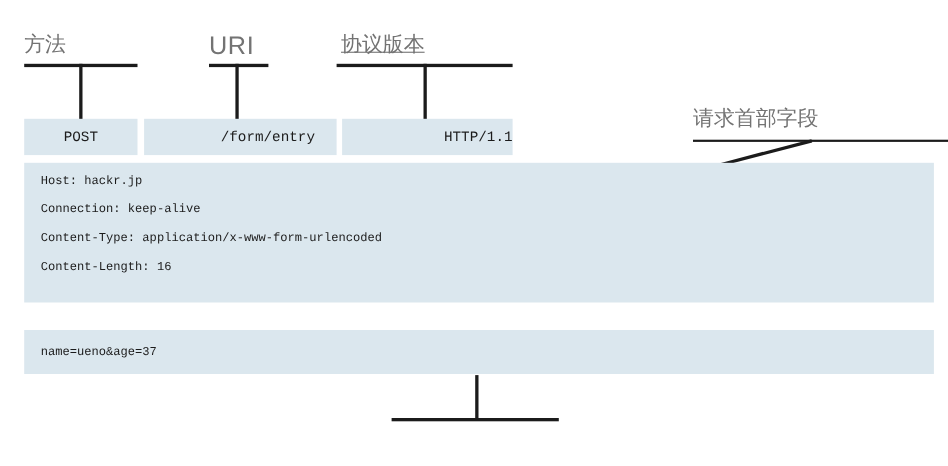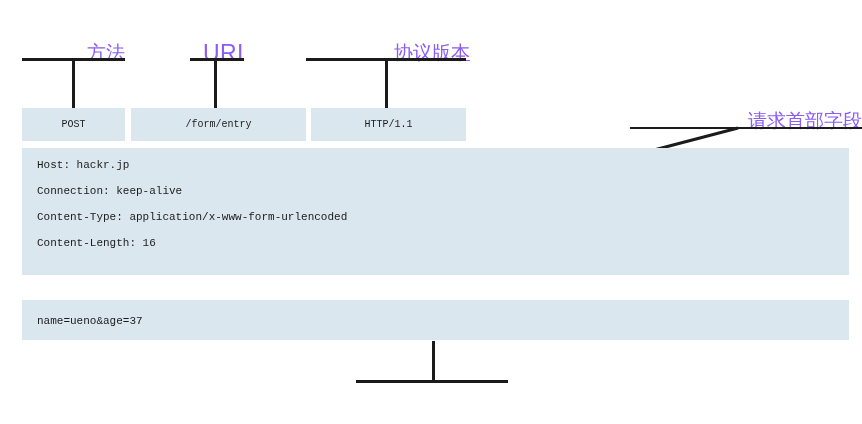--- a/index.html
+++ b/index.html
@@ -32,37 +32,36 @@
     font-family: "Liberation Mono", "DejaVu Sans Mono", monospace;
     font-size: 11px;
     line-height: 26px;
     color: #1b1b1b;
     white-space: pre;
     letter-spacing: 0px;
   }
   .mono-center {
     position: absolute;
     font-family: "Liberation Mono", "DejaVu Sans Mono", monospace;
-    font-size: 10px;
+    font-size: 13px;
     color: #1b1b1b;
     white-space: pre;
     text-align: center;
     line-height: 32px;
   }
 
   
   .anno {
     position: absolute;
     font-family: "Liberation Sans", "DejaVu Sans", sans-serif;
     font-size: 19px;
-    color: #8b5cf6;
+    color: #737373;
     white-space: nowrap;
-    text-align: right;
+    text-align: left;
     line-height: 22px;
-    margin-top: 12px;
   }
   .anno-latin {
     font-size: 23px;
     letter-spacing: 0.5px;
   }
 
   
   .hrule {
     position: absolute;
     background: #1b1b1b;
@@ -97,24 +96,24 @@
   <div class="vrule" style="left:214px; top:58px; height:52px;"></div>
 
   <div class="anno" style="left:310px; top:30px; width:160px;text-decoration:underline;">协议版本</div>
   <div class="hrule" style="left:306px; top:58px; width:160px;"></div>
   <div class="vrule" style="left:385px; top:58px; height:52px;"></div>
 
   <div class="block" style="left:22px; top:108px; width:103px; height:33px;"></div>
   <div class="mono-center" style="left:22px; top:109px; width:103px;">POST</div>
 
   <div class="block" style="left:131px; top:108px; width:175px; height:33px;"></div>
-  <div class="mono-center" style="left:131px; top:109px; width:175px;">/form/entry</div>
+  <div class="mono-center" style="left:131px; top:109px; width:175px;padding-left:25px;">/form/entry</div>
 
   <div class="block" style="left:311px; top:108px; width:155px; height:33px;"></div>
-  <div class="mono-center" style="left:311px; top:109px; width:155px;">HTTP/1.1</div>
+  <div class="mono-center" style="left:311px; top:109px; width:155px;text-align:right;">HTTP/1.1</div>
 
   <div class="anno" style="left:630px; top:98px; width:232px;">请求首部字段</div>
   <div class="hrule-thin" style="left:630px; top:127px; width:232px;"></div>
   <svg class="diag" width="120" height="32" style="left:650px; top:126px;">
     <line x1="4" y1="24" x2="88" y2="2" stroke="#1b1b1b" stroke-width="3"></line>
   </svg>
 
   <div class="block" style="left:22px; top:148px; width:827px; height:127px;"></div>
   <div class="mono" style="left:37px; top:152px;">Host: hackr.jp</div>
   <div class="mono" style="left:37px; top:204px;">Content-Type: application/x-www-form-urlencoded</div>

